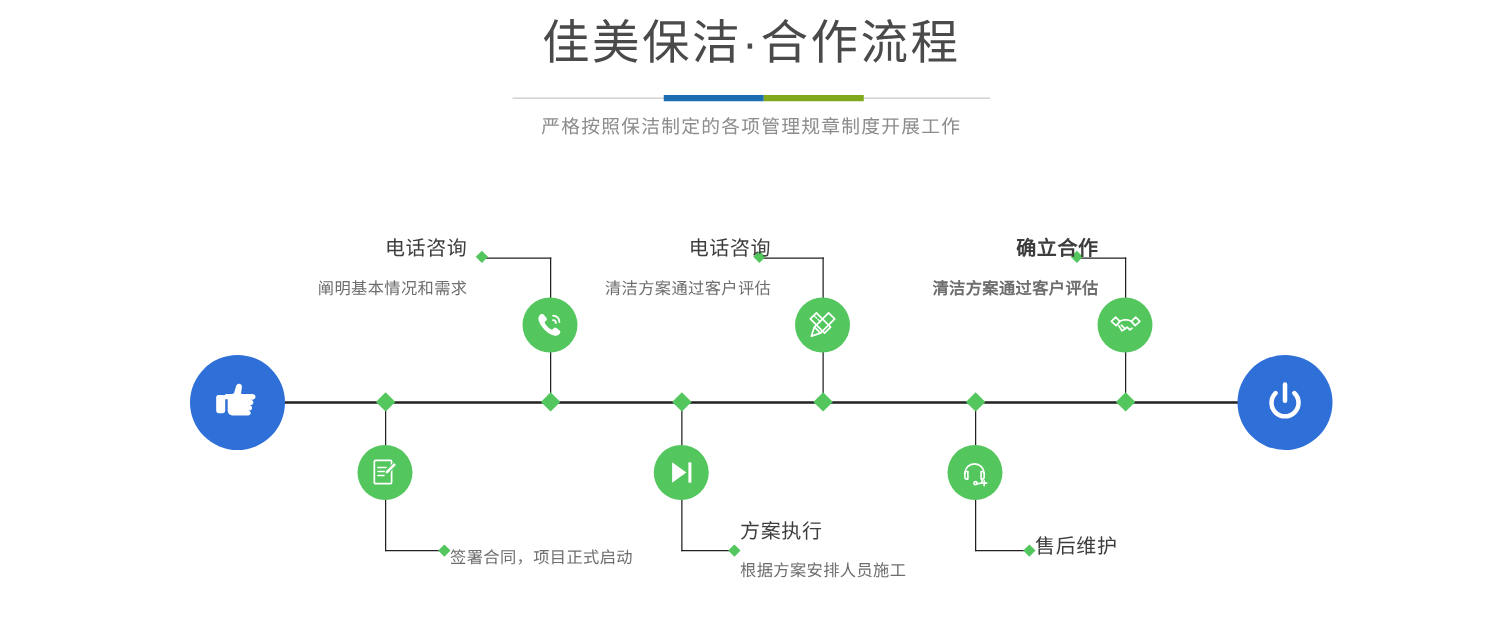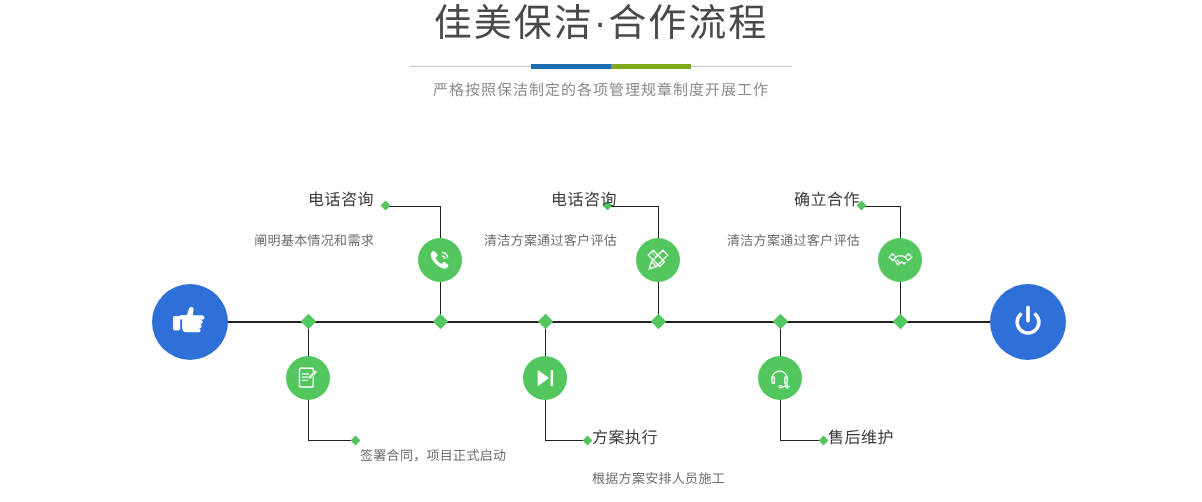--- a/index.html
+++ b/index.html
@@ -24,21 +24,21 @@
 
   
   .header {
     position: absolute;
     left: 0;
     top: 0;
     width: 1202px;
     text-align: center;
   }
   .page-title {
-    margin: 0;
+    margin: 12px;
     font-size: 38px;
     font-weight: normal;
     letter-spacing: 2px;
     color: #4a4a4a;
     line-height: 46px;
   }
   .divider {
     position: relative;
     width: 382px;
     height: 5px;
@@ -139,21 +139,21 @@
     letter-spacing: 0.5px;
     display: block;
     white-space: nowrap;
   }
   .label-desc {
     font-size: 13px;
     color: #6e6e6e;
     letter-spacing: 0.3px;
     display: block;
     white-space: nowrap;
-    margin-top: 21px;
+    margin-top: 11px;
   }
 
   svg { display: block; }
 </style>
 </head>
 <body>
 
 <div id="page">
 
   <div class="header">
@@ -270,21 +270,21 @@
 
     <div class="node" style="left:523px; top:356px; background:#53c75e">
       <span>
         <svg width="26" height="26" viewBox="0 0 64 64" aria-hidden="true">
           <path d="M14 12l28 20-28 20z" fill="#ffffff"></path>
           <rect x="46" y="12" width="6" height="40" rx="2" fill="#ffffff"></rect>
         </svg>
       </span>
     </div>
 
-    <div class="label-block below" style="left:592px; top:426px;">
+    <div class="label-block below" style="left:592px; top:414px;">
       <span class="label-title">方案执行</span>
       <span class="label-desc">根据方案安排人员施工</span>
     </div>
 
     <div class="connector" style="left:900px; top:206px; height:115px;"></div>
     <div class="connector-h" style="left:862px; top:206px; width:39px;"></div>
     <div class="diamond" style="left:895px; top:316px; background:#53c75e"></div>
     <div class="diamond" style="left:858px; top:202px; width:7px; height:7px; background:#53c75e"></div>
 
     <div class="node" style="left:878px; top:238px; background:#53c75e">
@@ -294,21 +294,21 @@
             <path d="M5 24l8-8 8 8-7 8z"></path>
             <path d="M59 24l-8-8-8 8 7 8z"></path>
             <path d="M21 24c3-2 6-3 9-3h4c3 0 6 1 9 3"></path>
             <path d="M24 31l7 7 4-3 5 5 4-3"></path>
             <path d="M19 32l6 10 5-3"></path>
           </g>
         </svg>
       </span>
     </div>
 
-    <div class="label-block above" style="right:342px; top:188px;">
+    <div class="label-block above" style="right:323px; top:188px;font-weight:bold;">
       <span class="label-title">确立合作</span>
       <span class="label-desc">清洁方案通过客户评估</span>
     </div>
 
     <div class="connector" style="left:780px; top:321px; height:120px;"></div>
     <div class="connector-h" style="left:780px; top:440px; width:44px;"></div>
     <div class="diamond" style="left:775px; top:316px; background:#53c75e"></div>
     <div class="diamond" style="left:820px; top:437px; width:7px; height:7px; background:#53c75e"></div>
 
     <div class="node" style="left:758px; top:356px; background:#53c75e">

